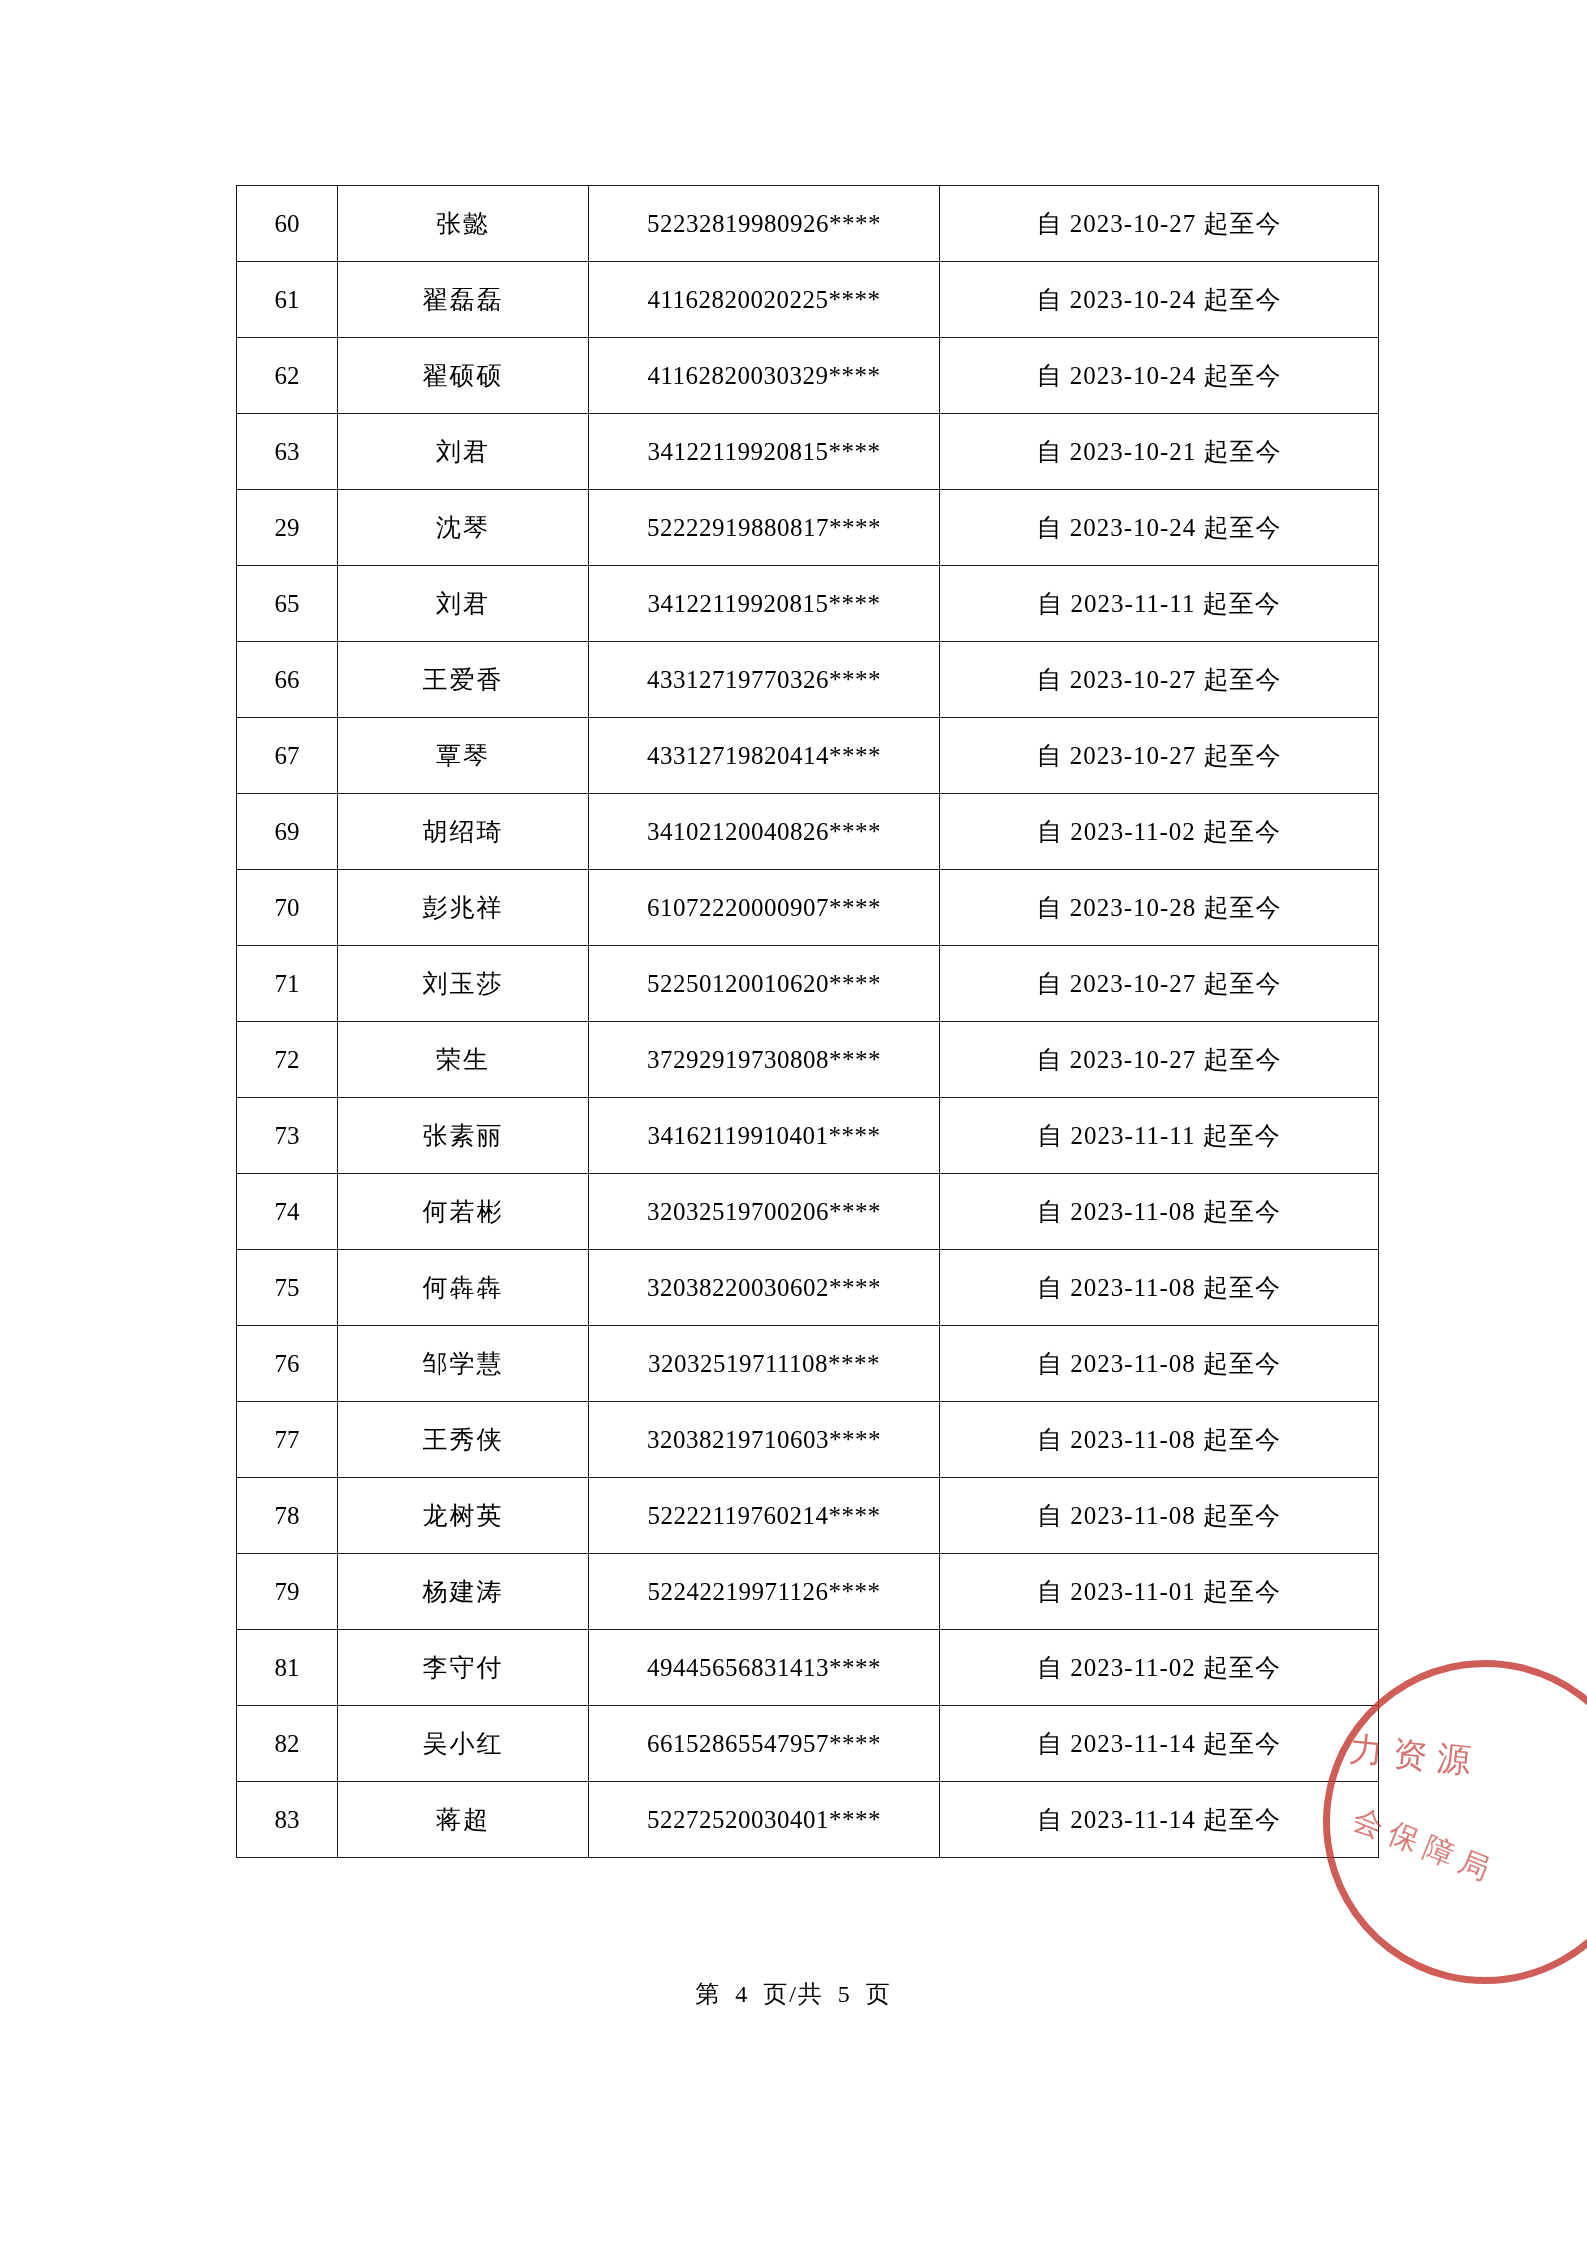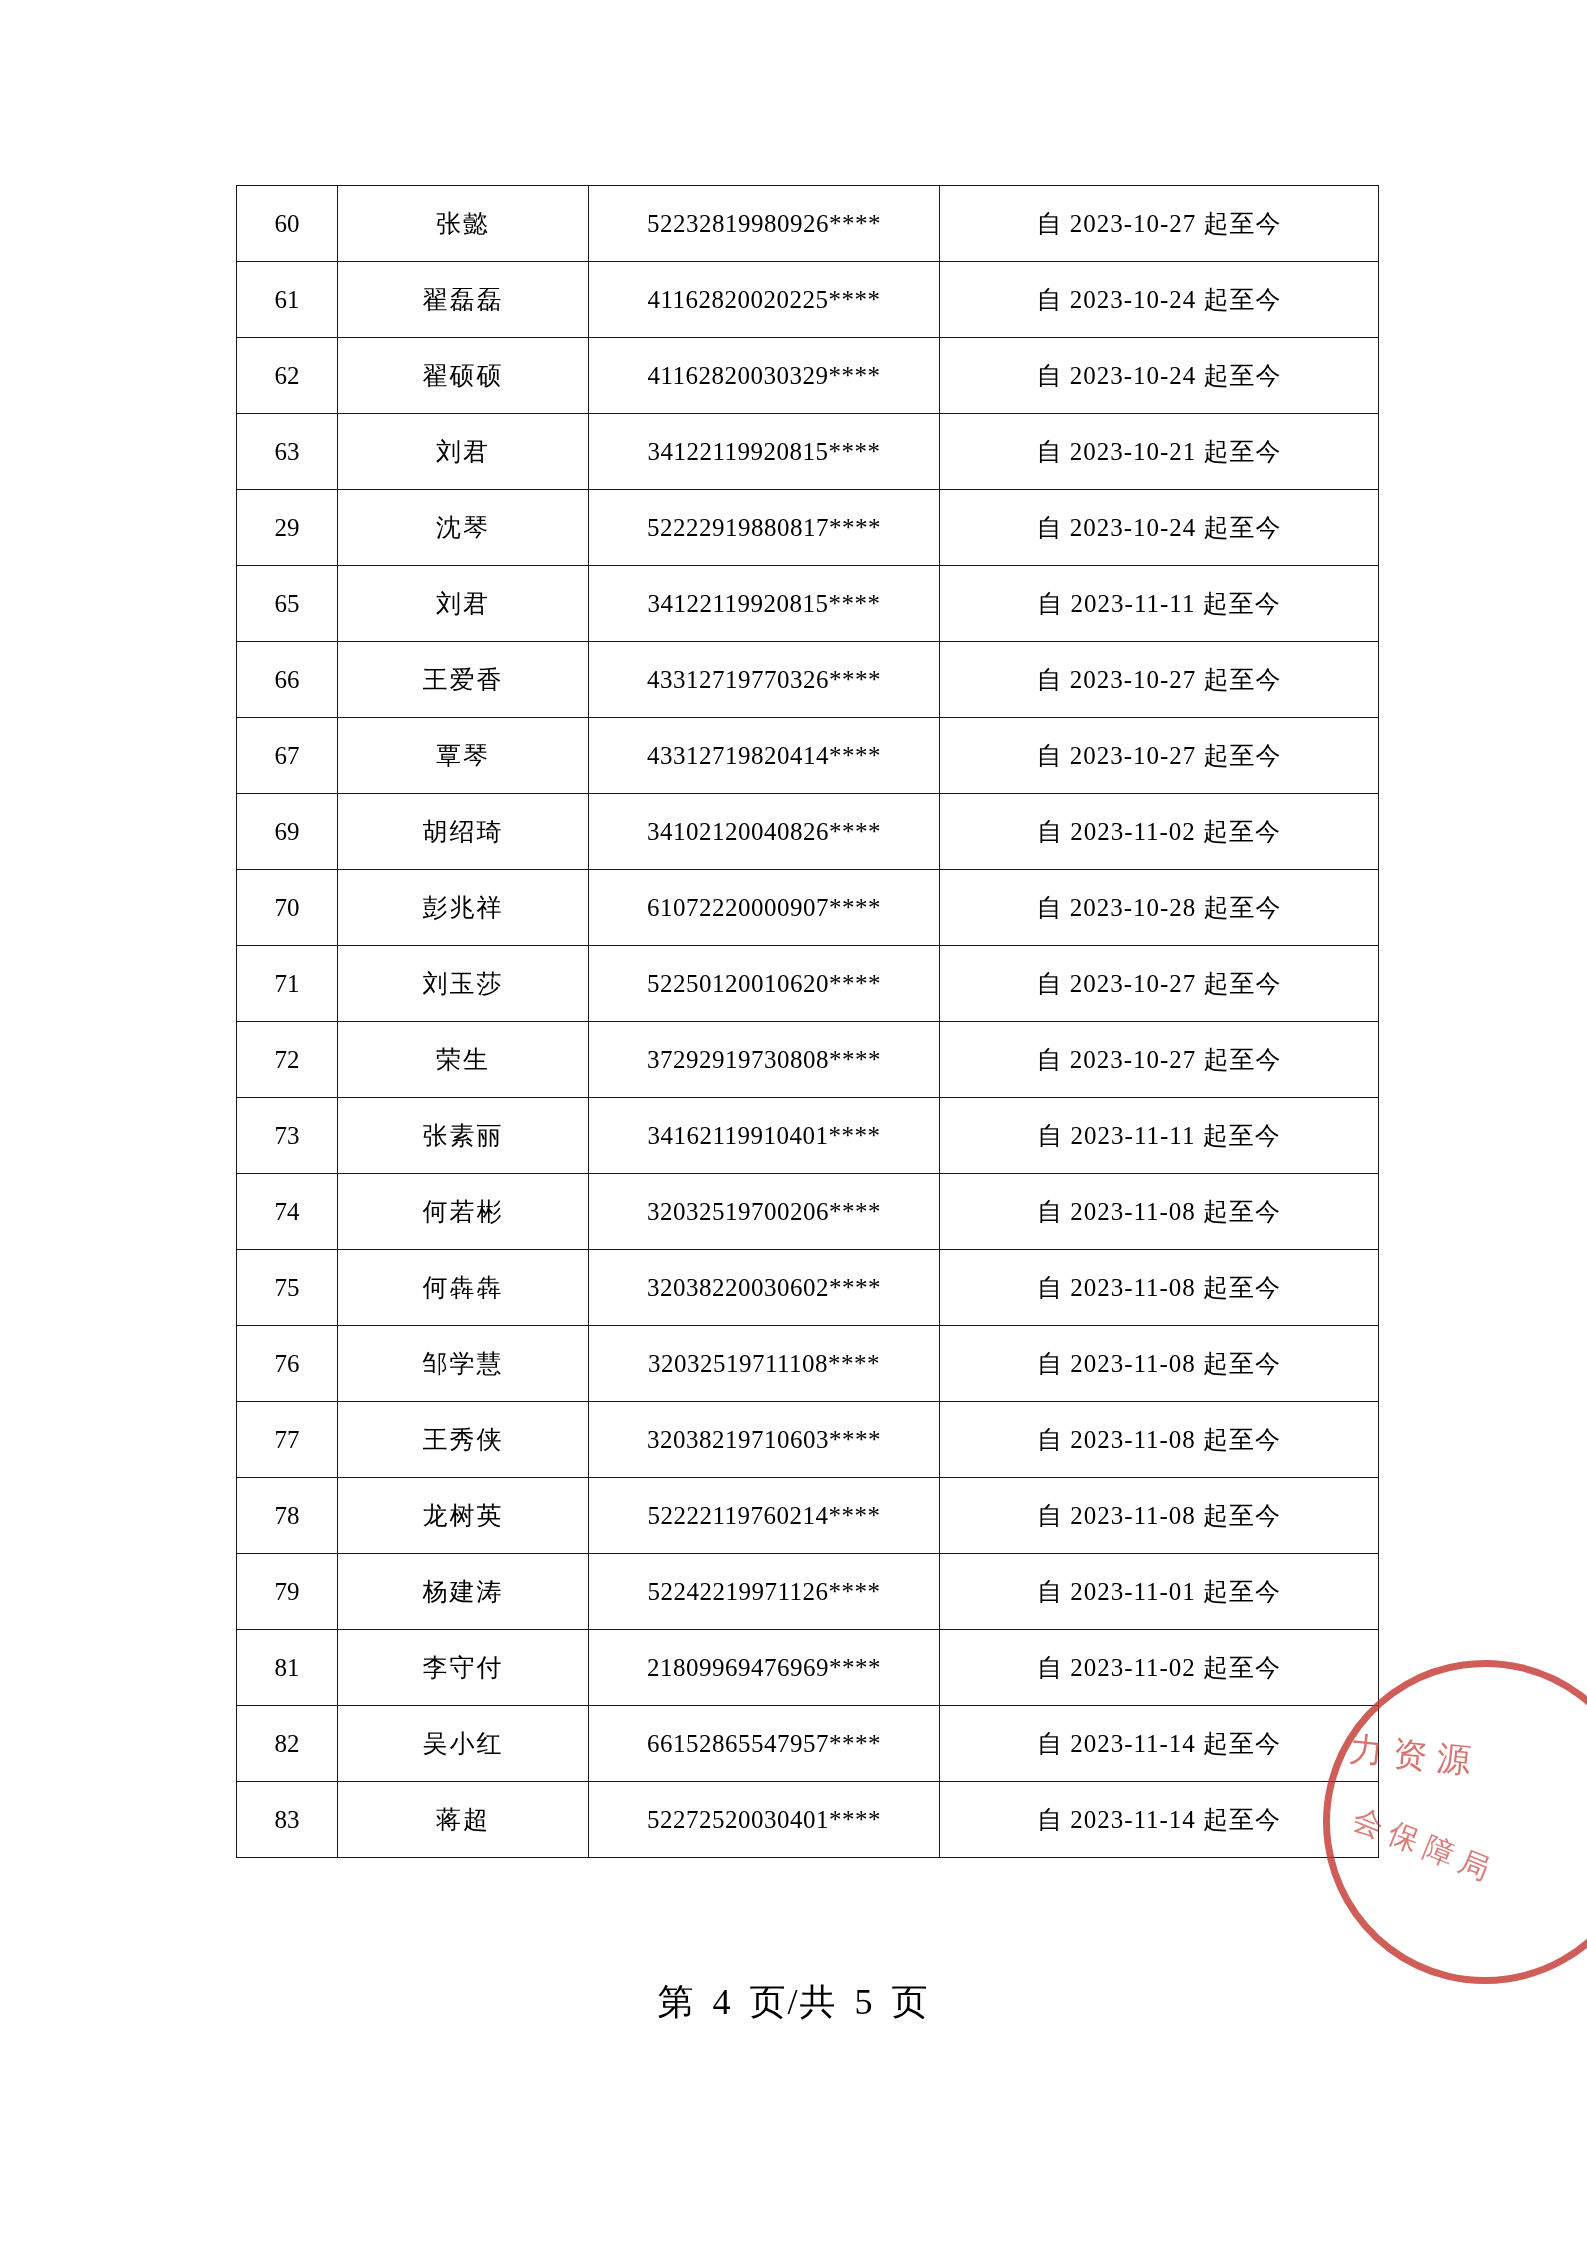--- a/index.html
+++ b/index.html
@@ -45,21 +45,21 @@
   .col-idx   { width: 100px; font-size: 25px; }
   .col-name  { width: 250px; font-size: 28px; letter-spacing: 2px; }
   .col-id    { width: 350px; font-size: 25px; font-family: "Liberation Serif", serif; letter-spacing: 0.5px; }
   .col-period{ width: 438px; font-size: 26px; letter-spacing: 1px; }
   .footer {
     position: absolute;
     left: 0;
     top: 1978px;
     width: 1587px;
     text-align: center;
-    font-size: 36px;
+    font-size: 24px;
     letter-spacing: 2px;
   }
   .footer .pg { padding: 0 6px; font-weight: normal; }
   
   .seal {
     position: absolute;
     right: -60px;
     top: 1660px;
     width: 310px;
     height: 310px;
@@ -213,21 +213,21 @@
           </tr>
           <tr>
             <td class="col-idx">79</td>
             <td class="col-name">杨建涛</td>
             <td class="col-id">52242219971126****</td>
             <td class="col-period">自 2023-11-01 起至今</td>
           </tr>
           <tr>
             <td class="col-idx">81</td>
             <td class="col-name">李守付</td>
-            <td class="col-id">21809969476969****</td>
+            <td class="col-id">49445656831413****</td>
             <td class="col-period">自 2023-11-02 起至今</td>
           </tr>
           <tr>
             <td class="col-idx">82</td>
             <td class="col-name">吴小红</td>
             <td class="col-id">66152865547957****</td>
             <td class="col-period">自 2023-11-14 起至今</td>
           </tr>
           <tr>
             <td class="col-idx">83</td>

